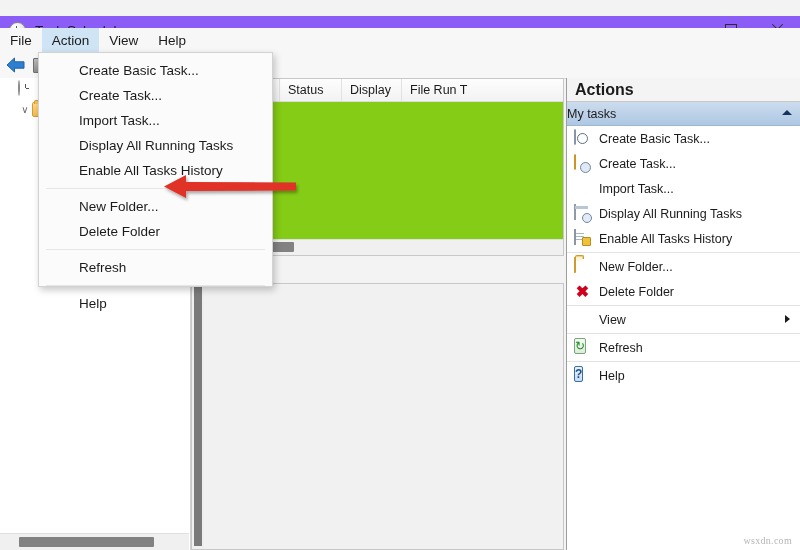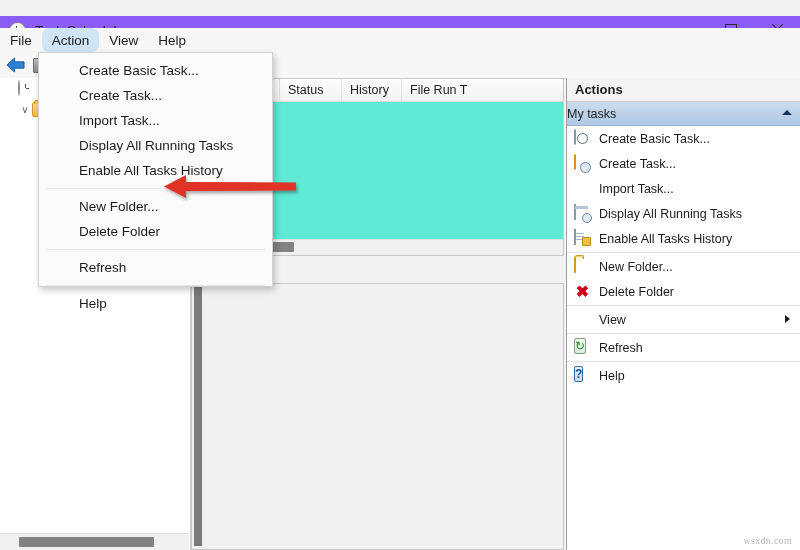--- a/index.html
+++ b/index.html
@@ -61,21 +61,21 @@
   .menubar {
     position: absolute; left: 0; top: 28px; width: 800px; height: 24px;
     background: #f7f7f7;
     display: flex; align-items: stretch;
     border-bottom: 1px solid #e4e4e4;
   }
   .menubar-item {
     padding: 0 10px; display: flex; align-items: center;
     font-size: 13.5px; color: #1b1b1b;
   }
-  .menubar-item.active { background: #cfe4f5; border-radius: 7px; }
+  .menubar-item.active { background: #cfe4f5; }
 
   
   .toolbar {
     position: absolute; left: 0; top: 52px; width: 800px; height: 26px;
     background: #f7f7f7; border-bottom: 1px solid #d9d9d9;
     display: flex; align-items: center;
   }
   .tb-back {
     margin-left: 5px; width: 22px; height: 18px; position: relative;
   }
@@ -119,21 +119,21 @@
     position: absolute; left: 0; bottom: 0; width: 189px; height: 16px;
     background: #f0f0f0; border-top: 1px solid #e0e0e0;
   }
   .tree-hscroll .thumb {
     position: absolute; left: 19px; top: 3px; width: 135px; height: 10px; background: #828282; border-radius: 1px;
   }
 
   
   .centerpane {
     position: absolute; left: 191px; top: 78px; width: 373px; height: 178px;
-    background: #5eead4; border: 1px solid #c8c8c8; box-sizing: border-box;
+    background: #84cc16; border: 1px solid #c8c8c8; box-sizing: border-box;
   }
   .colheaders {
     position: absolute; left: 0; top: 0; right: 0; height: 22px;
     background: linear-gradient(#fdfdfd, #f2f2f2);
     border-bottom: 1px solid #dcdcdc;
     display: flex; align-items: center;
   }
   .colh {
     height: 22px; display: flex; align-items: center; padding-left: 8px;
     border-right: 1px solid #e2e2e2; font-size: 12.5px; color: #1b1b1b;
@@ -160,21 +160,21 @@
   }
 
   
   .actionspane {
     position: absolute; left: 566px; top: 78px; width: 234px; height: 472px;
     background: #ffffff; border-left: 1px solid #9e9e9e;
     box-sizing: border-box; overflow: hidden;
   }
   .actions-title {
     height: 23px; display: flex; align-items: center; padding-left: 8px;
-    font-size: 13px; font-weight: bold; color: #1b1b1b;
+    font-size: 16px; font-weight: bold; color: #1b1b1b;
     background: #f4f4f4; border-bottom: 1px solid #c8c8c8;
   }
   .actions-group {
     height: 23px; display: flex; align-items: center; 
     background: linear-gradient(#ccdcee, #aec8e3);
     border-bottom: 1px solid #9db7d2;
     font-size: 12.5px; color: #1b1b1b; position: relative;
   }
   .actions-group .collapse {
     position: absolute; right: 8px; top: 8px;
@@ -336,21 +336,21 @@
     </div>
     <div class="tree-hscroll">
       <div class="thumb"></div>
     </div>
   </div>
 
   <div class="centerpane">
     <div class="colheaders">
       <div class="colh" style="width:88px;"></div>
       <div class="colh" style="width:62px;">Status</div>
-      <div class="colh" style="width:60px;">History</div>
+      <div class="colh" style="width:60px;">Display</div>
       <div class="colh" style="width:70px; border-right:none;">File Run T</div>
     </div>
     <div class="center-hscroll">
       <div class="thumb"></div>
     </div>
   </div>
 
   <div class="detailpane">
     <div class="detail-vscroll">
       <div class="thumb"></div>

